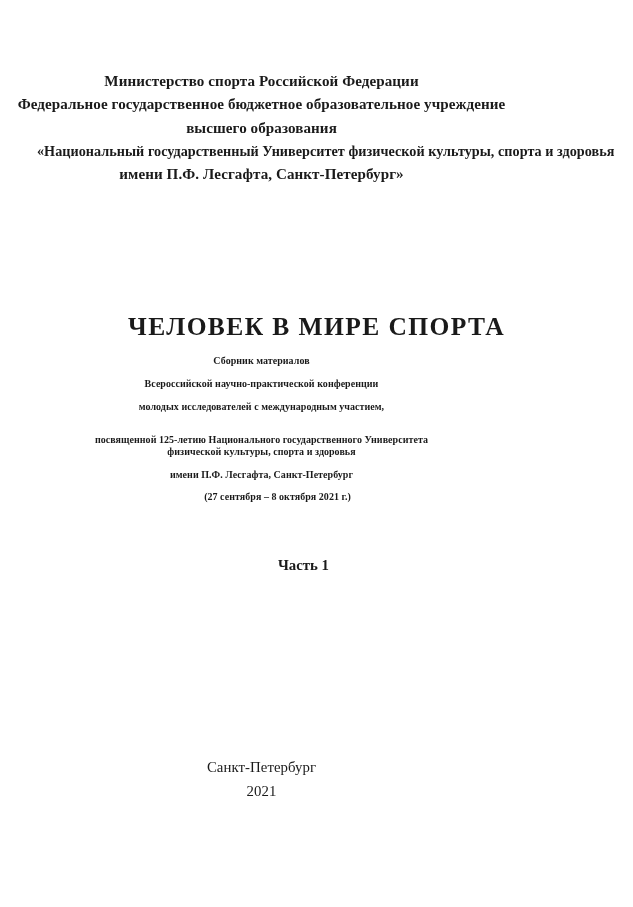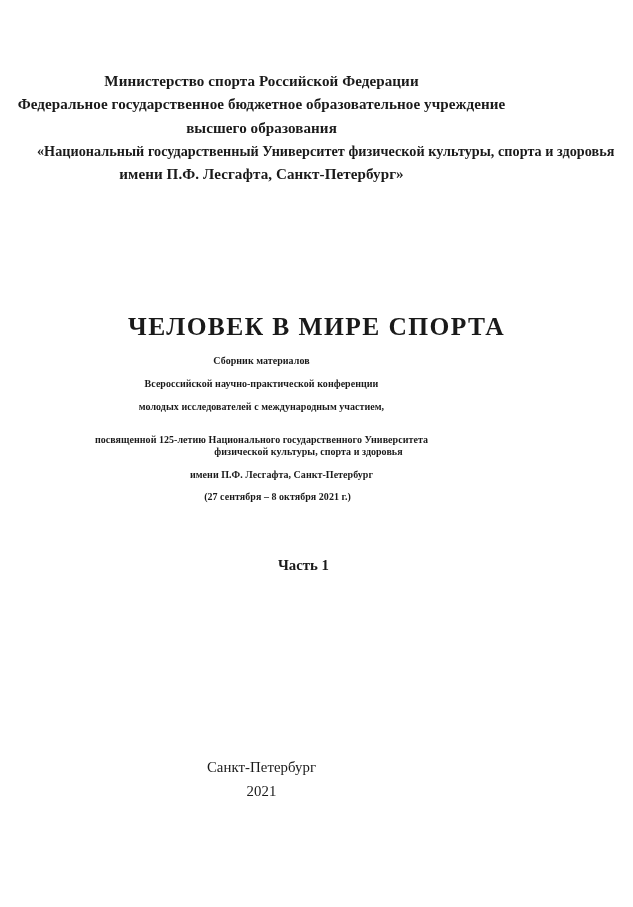--- a/index.html
+++ b/index.html
@@ -70,22 +70,22 @@
   .subtitle .line {
     font-size: 10px;
     font-weight: bold;
     letter-spacing: 0.004em;
   }
 
   .subtitle .s1 { top: 356px; }
   .subtitle .s2 { top: 379px; }
   .subtitle .s3 { top: 401.5px; }
   .subtitle .s4 { top: 424px; margin-top: 11px; }
-  .subtitle .s5 { top: 447px; margin-left: 47px; }
-  .subtitle .s6 { top: 469.5px; padding-left: 20px; }
+  .subtitle .s5 { top: 447px; }
+  .subtitle .s6 { top: 469.5px; }
   .subtitle .s7 { top: 492px; margin-left: 16px; }
 
   
   .part {
     position: absolute;
     left: 0;
     top: 558px;
     width: 607px;
     text-align: center;
     white-space: nowrap;

